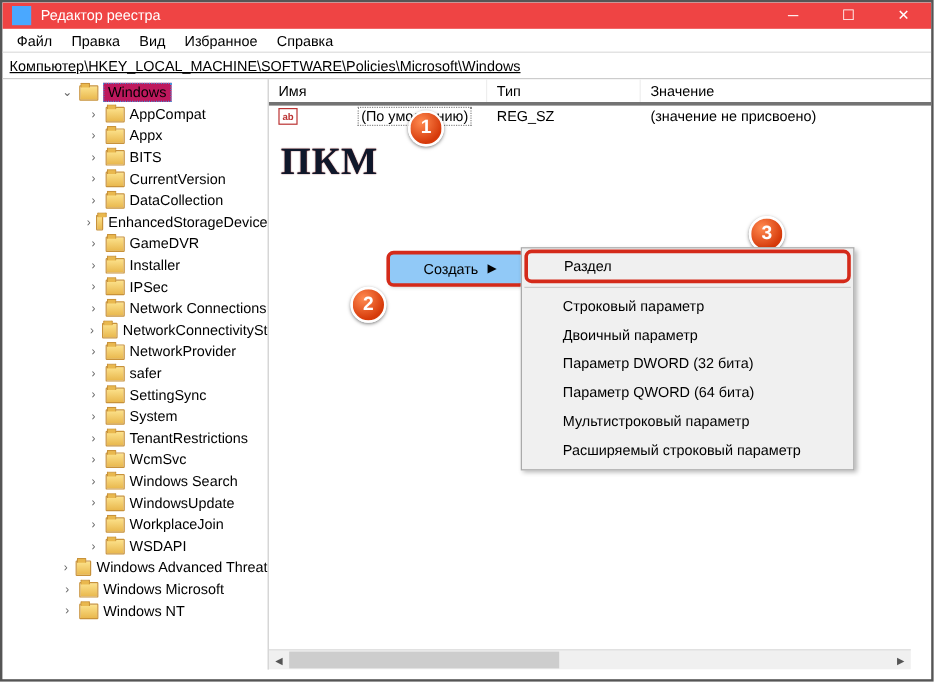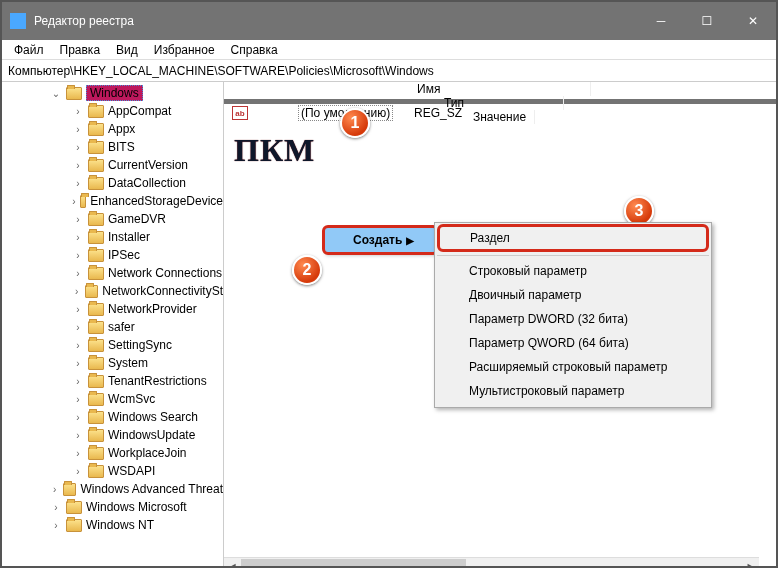--- a/index.html
+++ b/index.html
@@ -1,41 +1,41 @@
 <!DOCTYPE html>
 <html><head>
 <meta charset="utf-8">
 <style>
 * { box-sizing: border-box; margin: 0; padding: 0; font-family: "Segoe UI", Tahoma, sans-serif; }
 body { background: #fff; width: 778px; height: 568px; overflow: hidden; position: relative; border: 2px solid #555; }
 
-.titlebar { background: #737373; color: #fff; height: 38px; display: flex; align-items: center; padding-left: 8px; font-size: 12px; }
+.titlebar { background: #ef4444; color: #fff; height: 22px; display: flex; align-items: center; padding-left: 8px; font-size: 12px; }
 .titlebar .icon { width: 16px; height: 16px; background: #4aa8ff; margin-right: 8px; display: inline-block; }
 .titlebar .spacer { flex: 1; }
 .titlebar .winbtn { width: 46px; height: 30px; display: flex; align-items: center; justify-content: center; color: #fff; font-size: 12px; }
 
 .menubar { height: 20px; display: flex; align-items: center; padding: 0 4px; font-size: 12px; border-bottom: 1px solid #ddd; }
 .menubar span { padding: 2px 8px; }
 
-.addressbar { height: 22px; border-bottom: 1px solid #ccc; font-size: 12px; display: flex; align-items: center; padding: 0 6px; }
+.addressbar { height: 22px; border-bottom: 1px solid #ccc; font-size: 12px; display: flex; align-items: center; padding: 0 6px; text-decoration: underline; }
 
 .content { display: flex; height: calc(100% - 72px); }
 
 .tree { width: 222px; border-right: 1px solid #ccc; overflow: auto; font-size: 12px; padding: 2px 0 0 0; position: relative; }
 .tree-item { display: flex; align-items: center; height: 18px; white-space: nowrap; padding-left: 6px; }
 .tree-item .chev { width: 12px; display: inline-block; text-align: center; color: #666; font-size: 10px; }
 .tree-item .folder { width: 16px; height: 13px; background: linear-gradient(#fce28c,#e9b84e); border: 1px solid #c8923a; border-radius: 1px; margin: 0 4px; position: relative; }
 .tree-item .folder::before { content: ""; position: absolute; top: -3px; left: 0; width: 6px; height: 3px; background: #e9b84e; border: 1px solid #c8923a; border-bottom: none; border-radius: 1px 1px 0 0; }
 .tree-item.selected { }
 .tree-item.selected .label { background: #be185d; border: 1px dotted #4a90d9; padding: 0 3px; }
 .indent-2 { padding-left: 48px; }
 .indent-3 { padding-left: 70px; }
 
 .listpane { flex: 1; position: relative; font-size: 12px; overflow: hidden; }
-.list-header { display: flex; border-bottom: 5px solid #737373; height: 22px; align-items: center; flex-direction: column; }
+.list-header { display: flex; border-bottom: 3px solid #737373; height: 22px; align-items: center; }
 .list-header .col { padding: 0 8px; border-right: 1px solid #eee; height: 100%; display: flex; align-items: center; }
 .col-name { width: 182px; }
 .col-type { width: 128px; }
 .col-val { flex: 1; }
 .list-row { display: flex; height: 18px; align-items: center; }
 .list-row .cell { padding: 0 8px; }
 .ab-icon { width: 16px; height: 14px; border: 1px solid #b33; color: #b33; font-size: 8px; font-weight: bold; display: inline-flex; align-items: center; justify-content: center; margin-right: 4px; background: #fff; }
 .list-row .cn { width: 182px; display: flex; align-items: center; gap: 46px; }
 .list-row .cn .val { border: 1px dotted #888; padding: 0 2px; }
 .list-row .ct { width: 128px; }
@@ -43,21 +43,21 @@
 
 .pkm { position: absolute; top: 50px; left: 10px; font-size: 32px; font-weight: 900; font-family: "Times New Roman", serif; color: #0f172a; text-shadow: 0 0 1px #600; letter-spacing: 1px; }
 
 .badge { position: absolute; width: 30px; height: 30px; border-radius: 50%; background: radial-gradient(circle at 35% 30%, #ff8a50, #d63a0a 70%); border: 2px solid #fff; box-shadow: 0 1px 3px rgba(0,0,0,.5); color: #fff; font-weight: bold; font-size: 16px; display: flex; align-items: center; justify-content: center; }
 .b1 { top: 26px; left: 116px; }
 .b2 { top: 173px; left: 68px; }
 .b3 { top: 114px; left: 400px; }
 
 .ctx1 { position: absolute; top: 145px; left: 100px; width: 113px; background: #f0f0f0; border: 1px solid #aaa; box-shadow: 2px 2px 4px rgba(0,0,0,.3); }
 .ctx1 .item { padding: 5px 22px 5px 28px; font-size: 12px; position: relative; }
-.ctx1 .item.hi { background: #91c9f7; border: 3px solid #d42a1a; border-radius: 6px; margin: -3px; display: flex; justify-content: space-between; align-items: center; font-weight: bold; }
+.ctx1 .item.hi { background: #91c9f7; border: 3px solid #d42a1a; border-radius: 6px; margin: -3px; display: flex; justify-content: space-between; align-items: center; }
 .ctx1 .arrow { font-size: 10px; }
 
 .ctx2 { position: absolute; top: 140px; left: 210px; width: 278px; background: #f0f0f0; border: 1px solid #aaa; box-shadow: 2px 2px 4px rgba(0,0,0,.3); padding: 2px 0 4px 0; }
 .ctx2 .item { padding: 5px 10px 5px 34px; font-size: 12px; }
 .ctx2 .item.hl { border: 3px solid #d42a1a; border-radius: 6px; margin: -1px 2px 2px 2px; padding: 4px 10px 4px 30px; }
 .ctx2 .sep { height: 1px; background: #ccc; margin: 3px 2px; }
 .hscroll { position: absolute; left: 0; right: 17px; bottom: 0; height: 17px; background: #f0f0f0; border-top: 1px solid #ddd; display: flex; align-items: center; }
 .hscroll .btn { width: 17px; height: 17px; display: flex; align-items: center; justify-content: center; font-size: 8px; color: #555; }
 .hscroll .track { flex: 1; position: relative; height: 100%; }
 .hscroll .thumb { position: absolute; top: 1px; bottom: 1px; background: #cdcdcd; }
@@ -224,20 +224,21 @@
       <div class="col col-name">Имя</div>
       <div class="col col-type">Тип</div>
       <div class="col col-val">Значение</div>
     </div>
     <div class="list-row">
       <div class="cell cn">
           <span class="ab-icon">ab</span>
           <span class="val">(По умолчанию)</span>
         </div>
       <div class="cell ct">REG_SZ</div>
+      <div class="cell cv">(значение не присвоено)</div>
     </div>
 
     <div class="pkm">ПКМ</div>
     <div class="badge b1">1</div>
     <div class="badge b2">2</div>
     <div class="badge b3">3</div>
 
     <div class="ctx1">
       <div class="item hi">
         <span>Создать</span>
@@ -245,22 +246,22 @@
       </div>
     </div>
 
     <div class="ctx2" id="ctx2">
         <div class="item hl">Раздел</div>
         <div class="sep"></div>
         <div class="item">Строковый параметр</div>
         <div class="item">Двоичный параметр</div>
         <div class="item">Параметр DWORD (32 бита)</div>
         <div class="item">Параметр QWORD (64 бита)</div>
+        <div class="item">Мультистроковый параметр</div>
         <div class="item">Расширяемый строковый параметр</div>
-        <div class="item">Мультистроковый параметр</div>
       </div>
 
     <div class="hscroll">
       <div class="btn">◀</div>
       <div class="track">
           <div class="thumb" style="left:0;width:45%"></div>
         </div>
       <div class="btn">▶</div>
     </div>
   </div>

